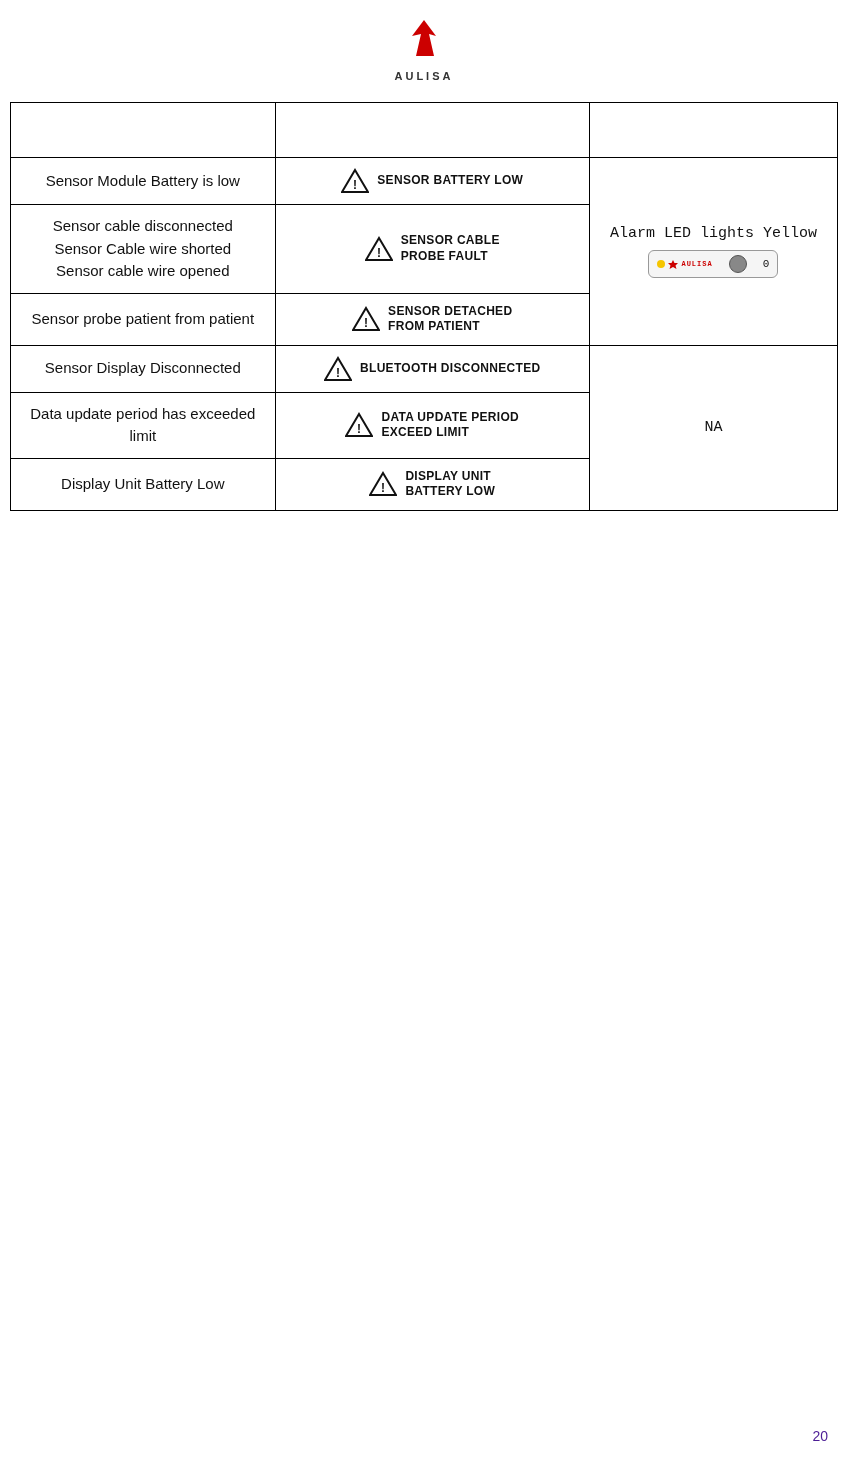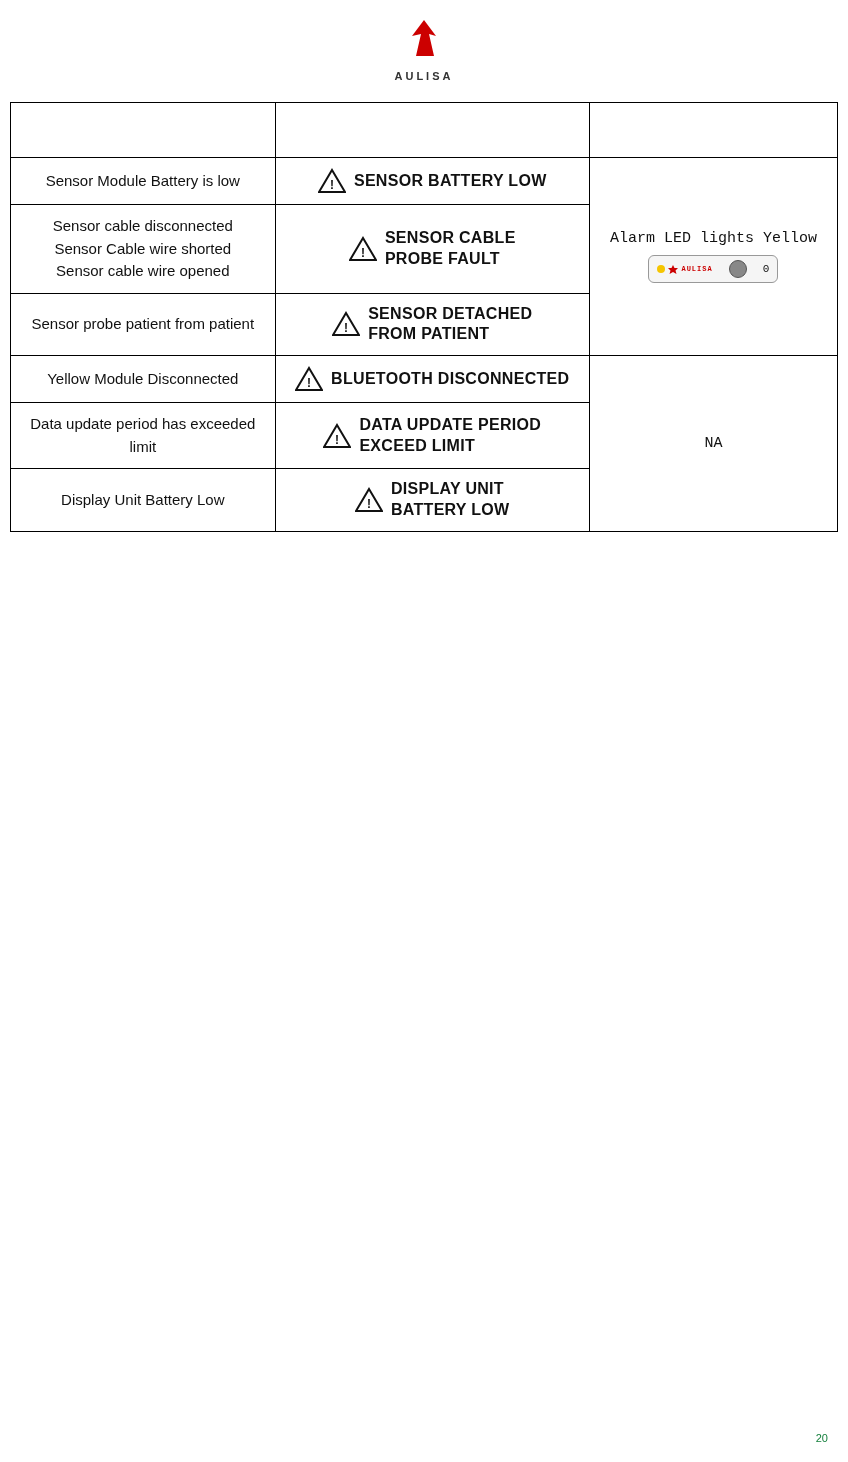--- a/index.html
+++ b/index.html
@@ -74,21 +74,21 @@
     }
 
     .alarm-label {
       display: flex;
       align-items: center;
       justify-content: center;
       gap: 8px;
     }
 
     .alarm-label .label-text {
-      font-size: 16px;
+      font-size: 12px;
       font-weight: 900;
       color: #111;
       text-align: left;
       letter-spacing: 0.3px;
       line-height: 1.3;
     }
 
     
     .triangle-icon {
       width: 28px;
@@ -148,22 +148,22 @@
       height: 55px;
       font-size: 13px;
       font-weight: bold;
       background: #fff;
     }
 
     .page-number {
       position: absolute;
       bottom: 18px;
       right: 20px;
-      font-size: 11px;
-      color: #15803d;
+      font-size: 14px;
+      color: #4c1d95;
     }
 
     .empty-header {
       height: 55px;
     }
   </style>
 </head>
 <body>
 
 <div class="header">
@@ -245,21 +245,21 @@
             <polygon points="14,2 27,24 1,24" fill="none" stroke="#111" stroke-width="2"></polygon>
             <text x="14" y="21" text-anchor="middle" font-size="12" font-weight="bold" fill="#111">!</text>
           </svg>
           <span class="label-text">SENSOR DETACHED<br>FROM PATIENT</span>
         </div>
       </td>
     </tr>
 
     <tr>
       <td class="col-cause">
-        <span>Yellow Module Disconnected</span>
+        <span>Sensor Display Disconnected</span>
       </td>
       <td class="col-display">
         <div class="alarm-label">
           <svg class="triangle-icon" viewBox="0 0 28 26" xmlns="http://www.w3.org/2000/svg">
             <polygon points="14,2 27,24 1,24" fill="none" stroke="#111" stroke-width="2"></polygon>
             <text x="14" y="21" text-anchor="middle" font-size="12" font-weight="bold" fill="#111">!</text>
           </svg>
           <span class="label-text">BLUETOOTH DISCONNECTED</span>
         </div>
       </td>

